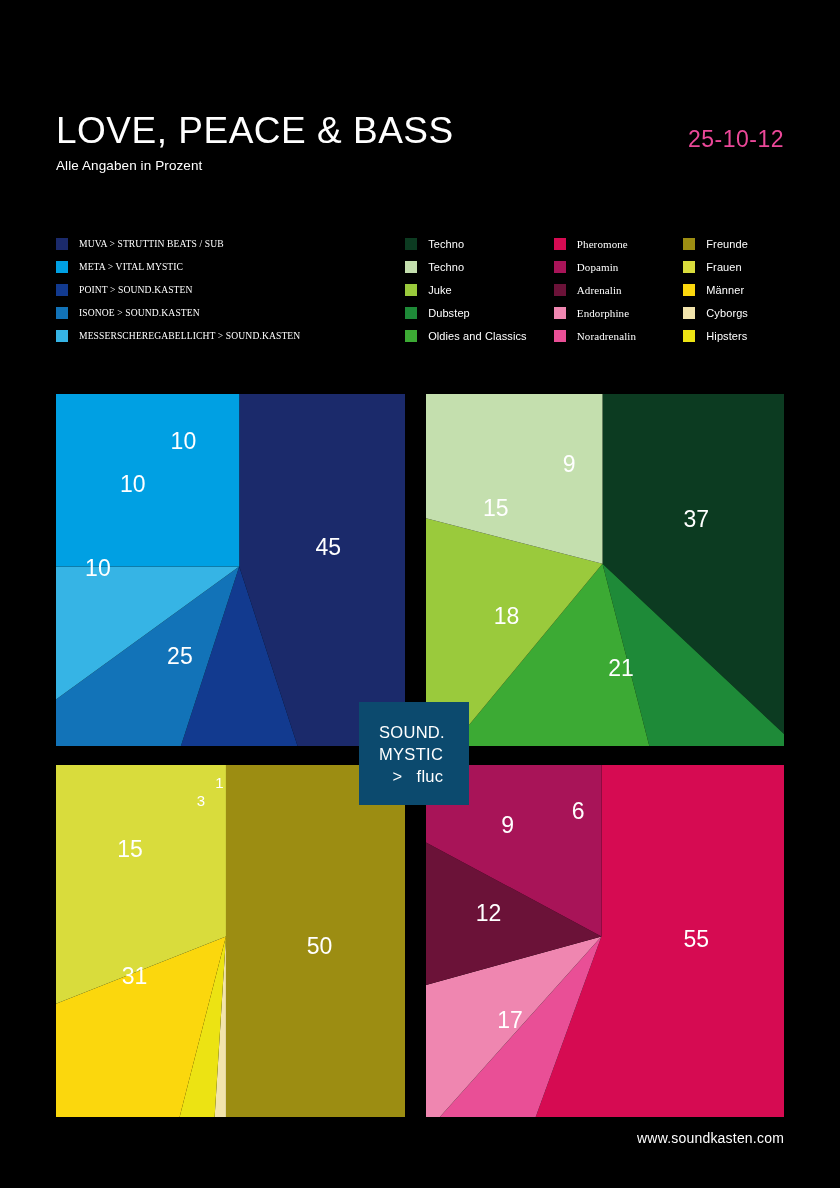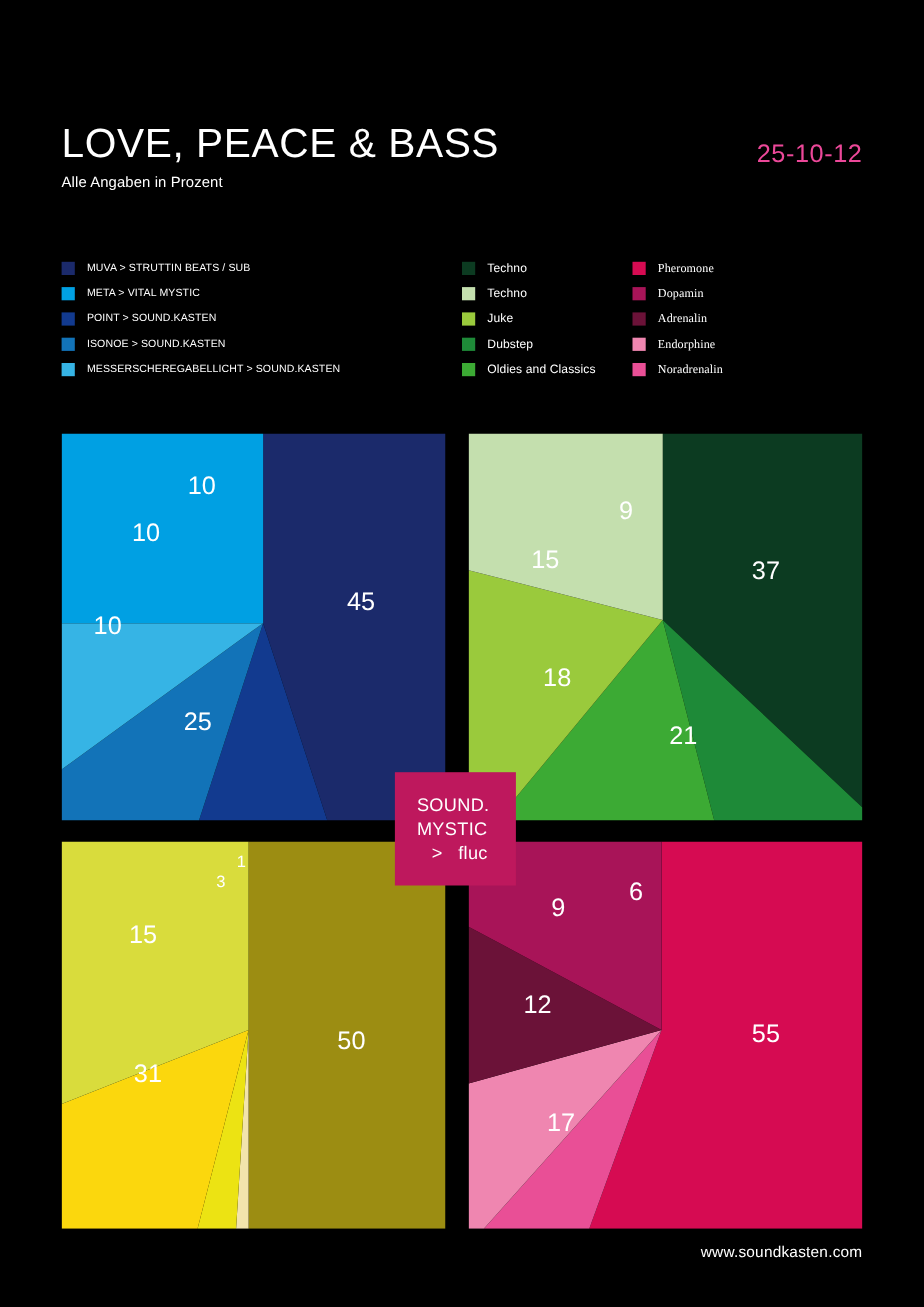--- a/index.html
+++ b/index.html
@@ -35,21 +35,21 @@
   .legend-cols{display:flex;align-items:flex-start;}
   .legend-col{display:flex;flex-direction:column;}
   .legend-col.left{width:364px;}
   .legend-col.mid{width:155px;}
   .legend-col.pink{width:135px;font-family:Liberation Serif, serif;}
   .legend-col.yellow{width:105px;}
   .legend-row{display:flex;align-items:center;height:23px;}
   .sw{width:12px;height:12px;flex:0 0 12px;margin-right:11px;display:block;}
   .lbl{font-size:10.5px;color:#ffffff;white-space:nowrap;letter-spacing:0.2px;}
   .legend-col.left .lbl{
-    font-family:Liberation Sans, sans-serif;
+    font-family:Liberation Serif, serif;
     font-size:9.6px;letter-spacing:0.1px;
   }
   .legend-col.mid .lbl,.legend-col.pink .lbl,.legend-col.yellow .lbl{
     font-size:11px;letter-spacing:0.1px;
   }
 
   
   .charts{position:absolute;left:56px;top:394px;width:728px;height:723px;}
   .panel{position:absolute;}
   .panel svg{display:block;}
@@ -59,21 +59,21 @@
   .p-br{left:370px;top:371px;}
   .val{
     fill:#ffffff;font-family:"Liberation Sans", sans-serif;
     font-size:23px;text-anchor:middle;dominant-baseline:middle;
   }
   .val.sm{font-size:15px;}
 
   
   .logo{
     position:absolute;left:359px;top:702px;width:110px;height:103px;
-    background:#be185d;z-index:20;
+    background:#0c4a6e;z-index:20;
     display:flex;flex-direction:column;justify-content:center;
     padding-left:20px;box-sizing:border-box;
   }
   .logo-l1,.logo-l2{font-size:16.5px;line-height:22px;color:#ffffff;letter-spacing:0.3px;}
   .logo-l3{font-size:16.5px;line-height:22px;color:#ffffff;margin-left:-12px;letter-spacing:0.3px;text-align:center;}
   .logo-l3 .gt{margin-right:14px;}
 
   
   .footer{
     position:absolute;right:56px;top:1130px;
@@ -156,20 +156,42 @@
         <div class="legend-row">
           <span class="sw" style="background:#ef86b0"></span>
           <span class="lbl">Endorphine</span>
         </div>
         <div class="legend-row">
           <span class="sw" style="background:#e94f96"></span>
           <span class="lbl">Noradrenalin</span>
         </div>
       </div>
 
+      <div class="legend-col yellow">
+        <div class="legend-row">
+          <span class="sw" style="background:#9c8d12"></span>
+          <span class="lbl">Freunde</span>
+        </div>
+        <div class="legend-row">
+          <span class="sw" style="background:#d9dc3c"></span>
+          <span class="lbl">Frauen</span>
+        </div>
+        <div class="legend-row">
+          <span class="sw" style="background:#fbd70d"></span>
+          <span class="lbl">Männer</span>
+        </div>
+        <div class="legend-row">
+          <span class="sw" style="background:#f2e4ac"></span>
+          <span class="lbl">Cyborgs</span>
+        </div>
+        <div class="legend-row">
+          <span class="sw" style="background:#ece313"></span>
+          <span class="lbl">Hipsters</span>
+        </div>
+      </div>
 
     </div>
   </div>
 
   <div class="charts">
     <div class="panel p-tl">
       <svg id="svg-0" width="349" height="352" viewBox="0 0 349 352">
           <path d="M183.22,172.48L183.22,0.00L349.00,0.00L349.00,352.00L241.55,352.00Z" fill="#1b2a6b"></path>
           <path d="M183.22,172.48L241.55,352.00L124.90,352.00Z" fill="#123a8f"></path>
           <path d="M183.22,172.48L124.90,352.00L0.00,352.00L0.00,305.60Z" fill="#1273b8"></path>

